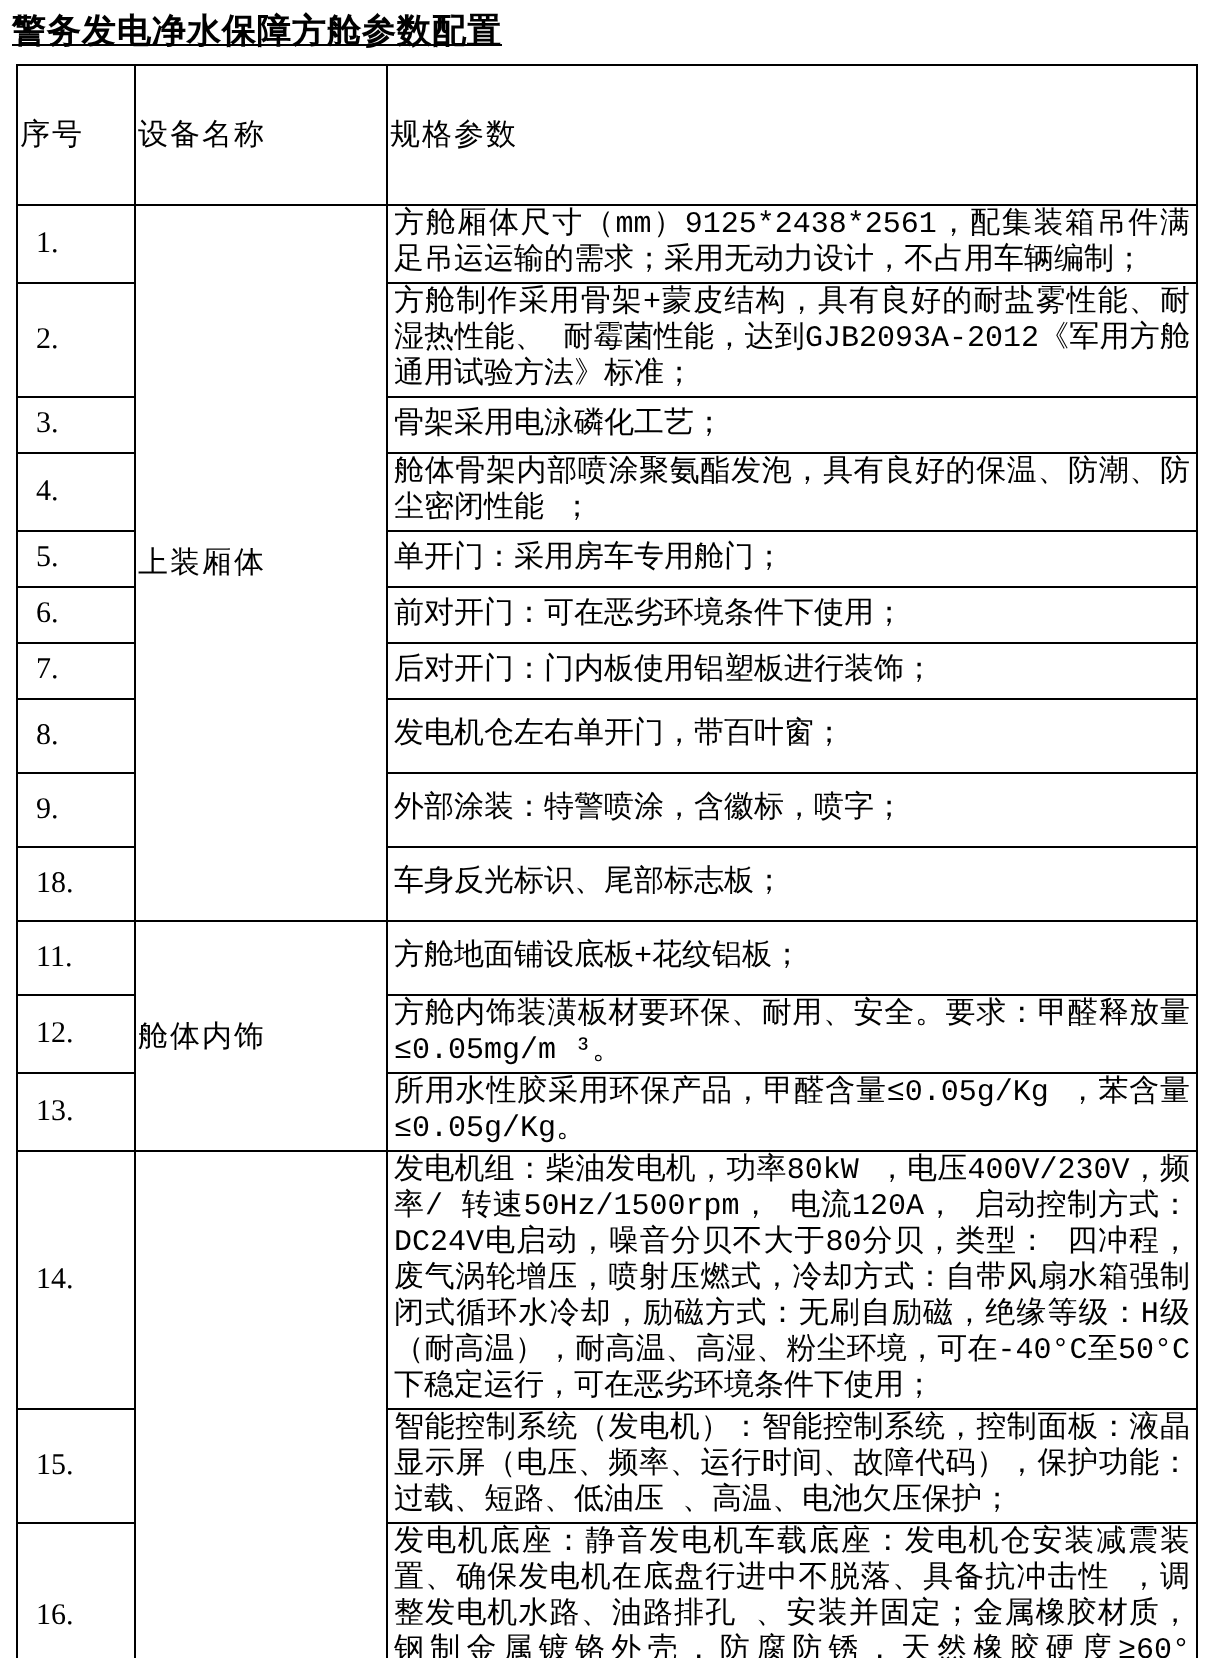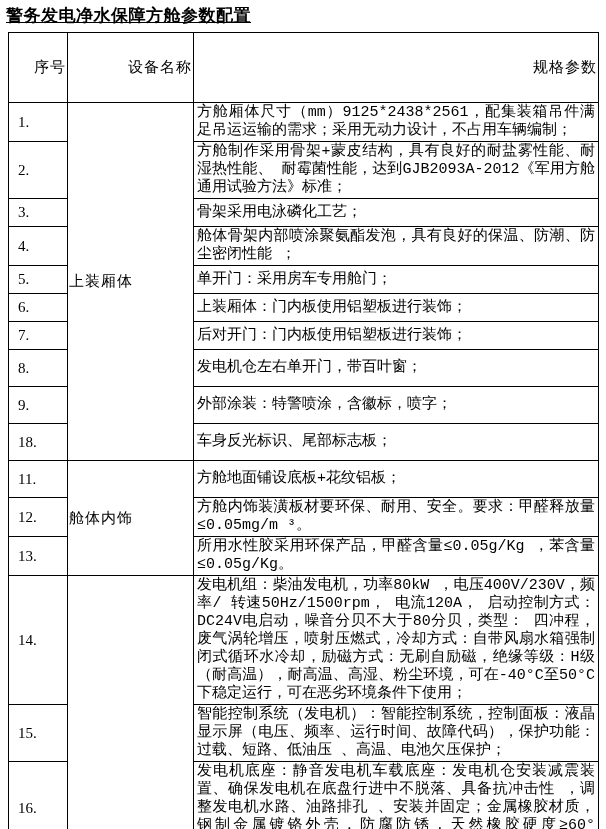--- a/index.html
+++ b/index.html
@@ -34,21 +34,21 @@
   .spec-table th, .spec-table td {
     border: 1px solid #000000;
     font-size: 15px;
     font-weight: normal;
     box-sizing: border-box;
   }
   .spec-table thead tr {
     height: 70px;
   }
   .spec-table thead th {
-    text-align: right;
+    text-align: left;
     vertical-align: middle;
     letter-spacing: 1px;
   }
   .spec-table tbody tr {
     height: 28px;
   }
   
   .spec-table tbody tr[data-row="8"],
   .spec-table tbody tr[data-row="9"],
   .spec-table tbody tr[data-row="10"],
@@ -111,21 +111,21 @@
         <tr data-row="4">
           <td class="cell-no">4.</td>
           <td class="cell-spec">舱体骨架内部喷涂聚氨酯发泡，具有良好的保温、防潮、防尘密闭性能 ；</td>
         </tr>
         <tr data-row="5">
           <td class="cell-no">5.</td>
           <td class="cell-spec">单开门：采用房车专用舱门；</td>
         </tr>
         <tr data-row="6">
           <td class="cell-no">6.</td>
-          <td class="cell-spec">上装厢体：门内板使用铝塑板进行装饰；</td>
+          <td class="cell-spec">前对开门：可在恶劣环境条件下使用；</td>
         </tr>
         <tr data-row="7">
           <td class="cell-no">7.</td>
           <td class="cell-spec">后对开门：门内板使用铝塑板进行装饰；</td>
         </tr>
         <tr data-row="8">
           <td class="cell-no">8.</td>
           <td class="cell-spec">发电机仓左右单开门，带百叶窗；</td>
         </tr>
         <tr data-row="9">

